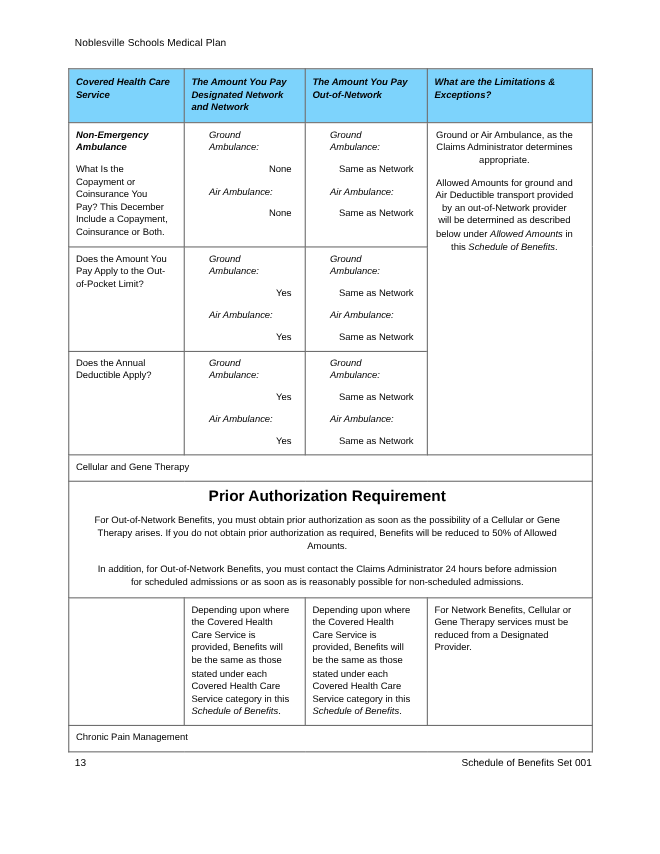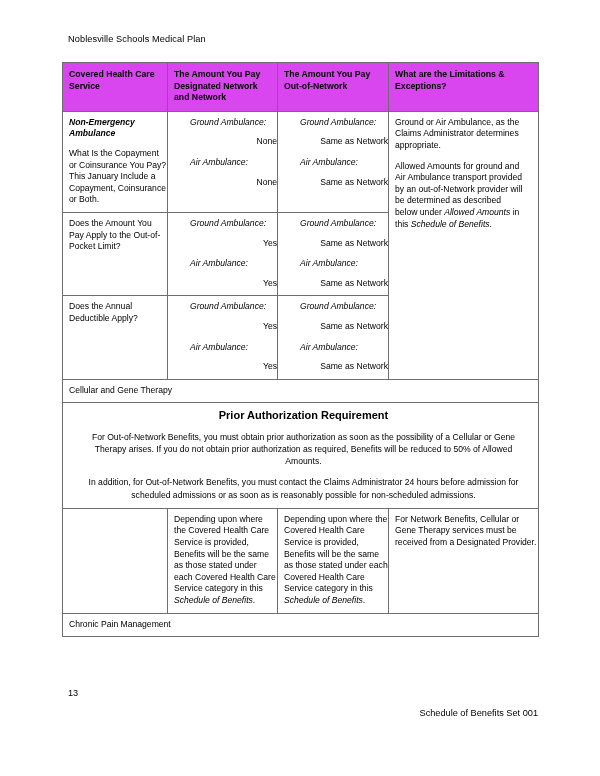--- a/index.html
+++ b/index.html
@@ -36,56 +36,57 @@
     position: absolute;
     left: 62px;
     top: 62px;
     width: 476px;
     border-collapse: collapse;
     table-layout: fixed;
   }
   table.sob td, table.sob th {
     border: 1px solid #6e6e6e;
     vertical-align: top;
-    padding: 5px 0 6px 6px;
+    padding: 5px 12px 6px 6px;
     font-size: 8.6px;
     line-height: 11.6px;
     font-weight: normal;
     text-align: left;
   }
   table.sob th {
-    background: #d946ef;
+    background: #7dd3fc;
     font-weight: bold;
     font-size: 8.7px;
     line-height: 11.6px;
     padding: 6px 6px 7px 6px;
+    font-style: italic;
   }
   col.c1 { width: 105px; }
   col.c2 { width: 110px; }
   col.c3 { width: 111px; }
   col.c4 { width: 150px; }
 
   .ital { font-style: italic; }
   .bi { font-weight: bold; font-style: italic; }
 
-  .para { margin: 0 15px 9px 0; }
+  .para { margin: 0 4px 9px 0; text-align: center; }
   .para:last-child { margin-bottom: 0; }
   .tight { margin: 0 0 8px 0; }
   .tight:last-child { margin-bottom: 0; }
 
   .sec-head {
     font-weight: bold;
     font-size: 8.8px;
     padding: 5px 6px 5px 6px;
   }
   .pa-title {
     font-weight: bold;
     text-align: center;
     margin: 2px 0 9px 0;
-    font-size: 11px;
+    font-size: 14px;
   }
   .pa-body {
     text-align: center;
     margin: 0 0 9px 0;
     padding: 0 14px;
     line-height: 12.2px;
   }
   .pa-body:last-child { margin-bottom: 1px; }
   .lbl { margin: 0 0 8px 16px; }
   .val { margin: 0 0 9px 0; text-align: right; }
@@ -93,21 +94,21 @@
 
   .footer-page {
     position: absolute;
     left: 68px;
     top: 688px;
     font-size: 9.2px;
   }
   .footer-right {
     position: absolute;
     right: 62px;
-    top: 708px;
+    top: 688px;
     font-size: 9.2px;
   }
 </style>
 </head>
 <body>
 
 <div class="page">
 
   <div class="doc-header">Noblesville Schools Medical Plan</div>
 
@@ -124,37 +125,37 @@
         <th>The Amount You Pay Designated Network and Network</th>
         <th>The Amount You Pay Out-of-Network</th>
         <th>What are the Limitations &amp; Exceptions?</th>
       </tr>
     </thead>
     <tbody>
 
       <tr>
         <td>
           <div class="bi tight">Non-Emergency Ambulance</div>
-          <div>What Is the Copayment or Coinsurance You Pay? This January Include a Copayment, Coinsurance or Both.</div>
+          <div>What Is the Copayment or Coinsurance You Pay? This December Include a Copayment, Coinsurance or Both.</div>
         </td>
         <td>
           <div class="ital lbl">Ground Ambulance:</div>
           <div class="val">None</div>
           <div class="ital lbl">Air Ambulance:</div>
           <div class="val last">None</div>
         </td>
         <td>
           <div class="ital lbl">Ground Ambulance:</div>
           <div class="val">Same as Network</div>
           <div class="ital lbl">Air Ambulance:</div>
           <div class="val last">Same as Network</div>
         </td>
         <td rowspan="3">
           <div class="para">Ground or Air Ambulance, as the Claims Administrator determines appropriate.</div>
-          <div class="para"><span>Allowed Amounts for ground and Air Ambulance transport provided by an out-of-Network provider will be determined as described below under </span><span class="ital">Allowed Amounts</span><span> in this </span><span class="ital">Schedule of Benefits</span><span>.</span></div>
+          <div class="para"><span>Allowed Amounts for ground and Air Deductible transport provided by an out-of-Network provider will be determined as described below under </span><span class="ital">Allowed Amounts</span><span> in this </span><span class="ital">Schedule of Benefits</span><span>.</span></div>
         </td>
       </tr>
 
       <tr>
         <td>Does the Amount You Pay Apply to the Out-of-Pocket Limit?</td>
         <td>
           <div class="ital lbl">Ground Ambulance:</div>
           <div class="val">Yes</div>
           <div class="ital lbl">Air Ambulance:</div>
           <div class="val last">Yes</div>
@@ -192,21 +193,21 @@
           <div class="pa-title">Prior Authorization Requirement</div>
           <div class="pa-body">For Out-of-Network Benefits, you must obtain prior authorization as soon as the possibility of a Cellular or Gene Therapy arises. If you do not obtain prior authorization as required, Benefits will be reduced to 50% of Allowed Amounts.</div>
           <div class="pa-body">In addition, for Out-of-Network Benefits, you must contact the Claims Administrator 24 hours before admission for scheduled admissions or as soon as is reasonably possible for non-scheduled admissions.</div>
         </td>
       </tr>
 
       <tr>
         <td></td>
         <td><span>Depending upon where the Covered Health Care Service is provided, Benefits will be the same as those stated under each Covered Health Care Service category in this </span><span class="ital">Schedule of Benefits</span><span>.</span></td>
         <td><span>Depending upon where the Covered Health Care Service is provided, Benefits will be the same as those stated under each Covered Health Care Service category in this </span><span class="ital">Schedule of Benefits</span><span>.</span></td>
-        <td>For Network Benefits, Cellular or Gene Therapy services must be received from a Designated Provider.</td>
+        <td>For Network Benefits, Cellular or Gene Therapy services must be reduced from a Designated Provider.</td>
       </tr>
 
       <tr>
         <td colspan="4" class="sec-head">Chronic Pain Management</td>
       </tr>
 
     </tbody>
   </table>
 
   <div class="footer-page">13</div>

